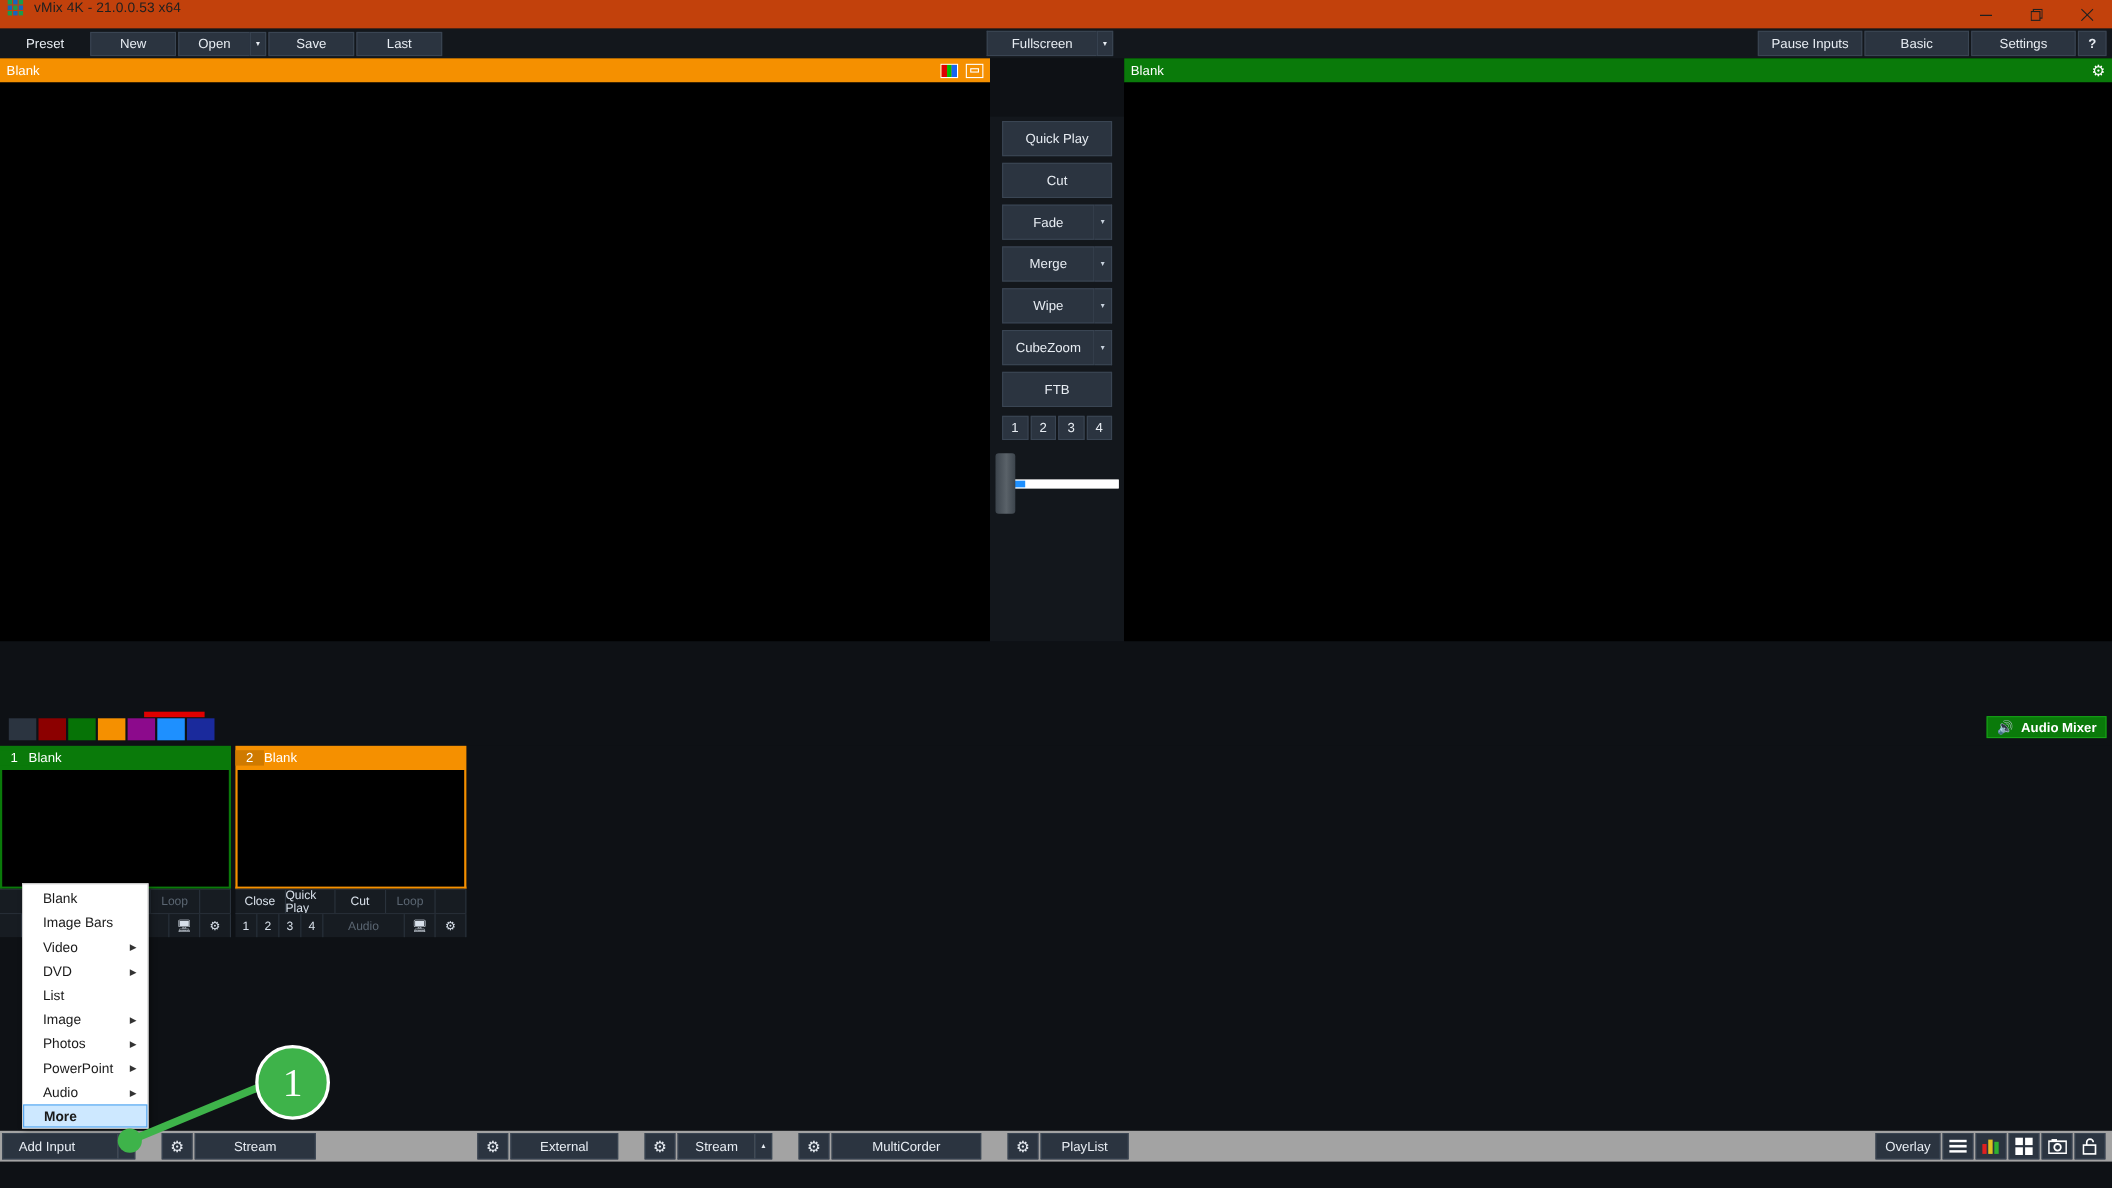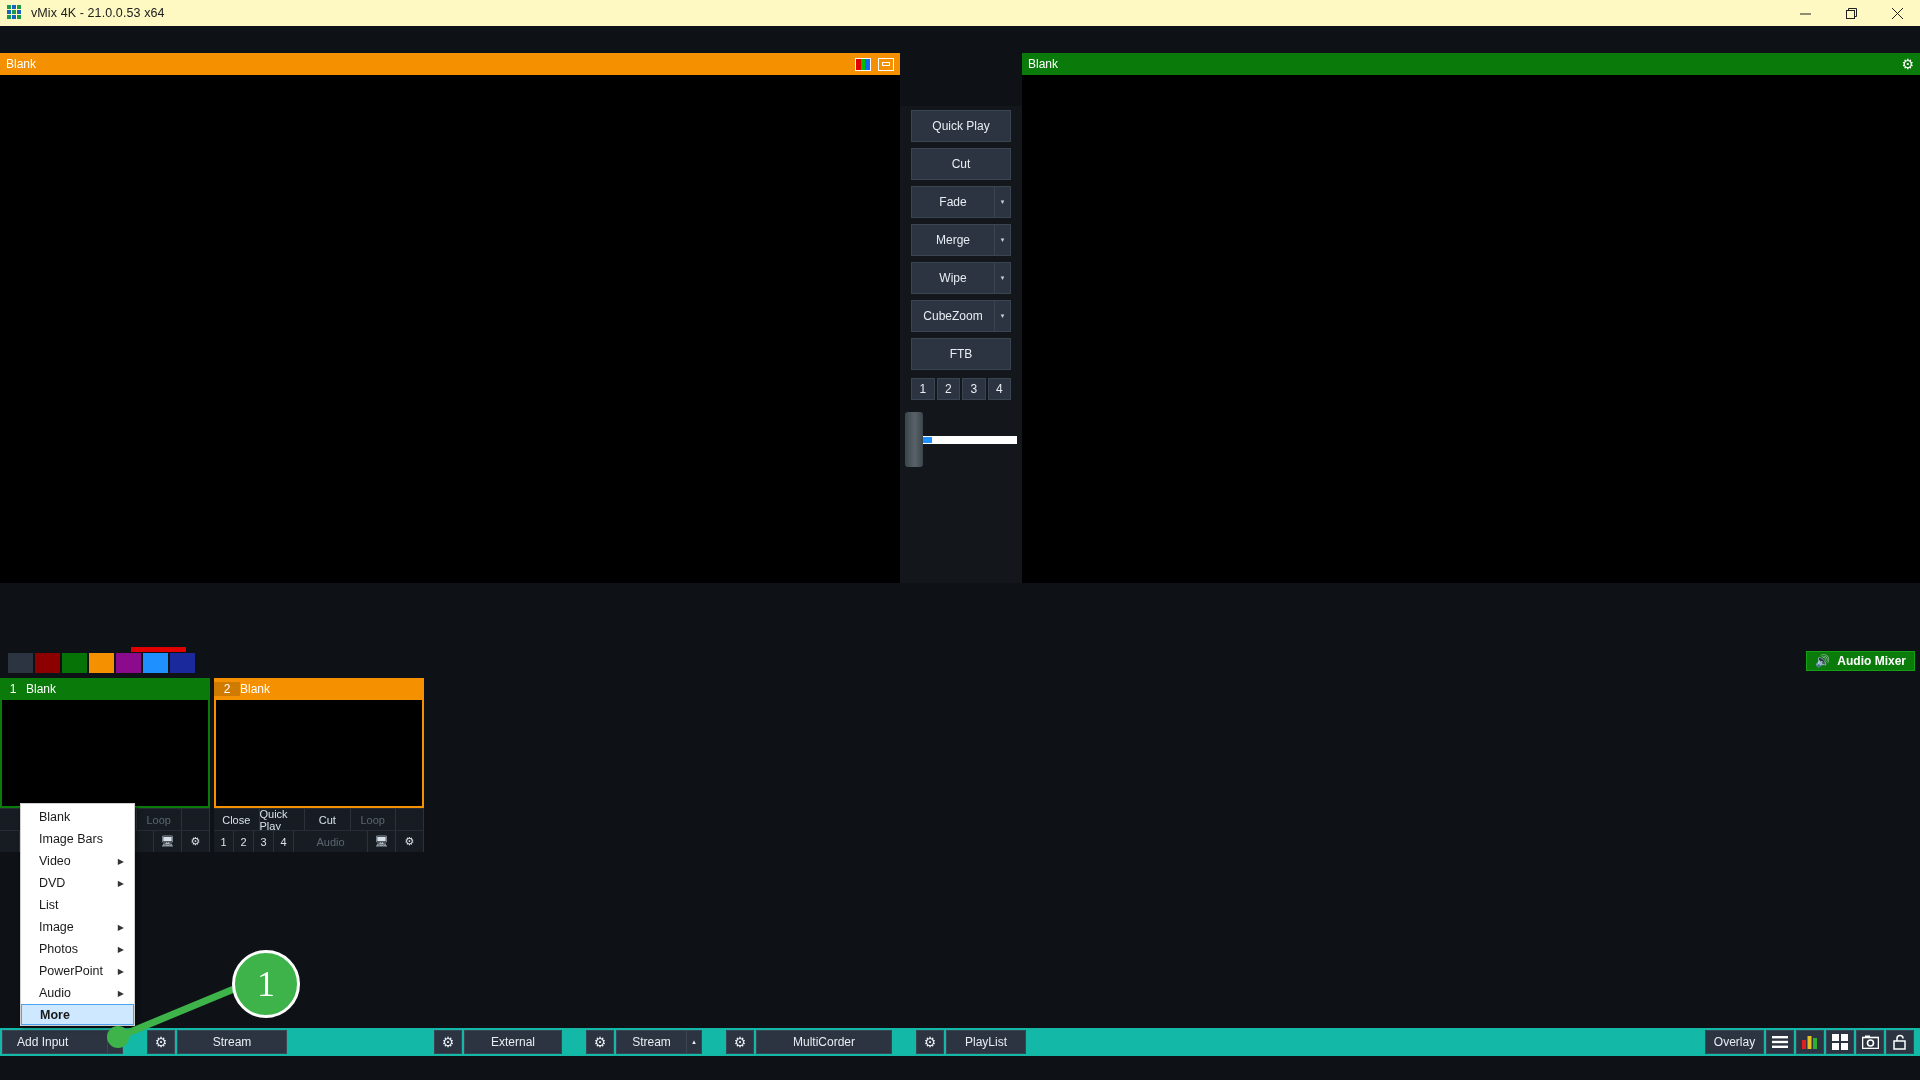--- a/index.html
+++ b/index.html
@@ -8,21 +8,21 @@
     background: #0e1115;
     font-family: "Liberation Sans", sans-serif;
     overflow: hidden;
     -webkit-font-smoothing: antialiased;
   }
   .app { position: relative; width: 1920px; height: 1080px; background: #0e1115; }
 
   
   .titlebar {
     position: absolute; left: 0; top: 0; width: 1920px; height: 26px;
-    background: #fef9c3; display: flex; align-items: center;
+    background: #c2410c; display: flex; align-items: flex-start;
   }
   .tb-icon { width: 16px; height: 16px; margin-left: 7px; margin-right: 8px;
     display: grid; grid-template-columns: repeat(3, 4px); grid-template-rows: repeat(3, 4px); gap: 1px; }
   .tb-icon i { display: block; width: 4px; height: 4px; }
   .tb-title { font-size: 12.5px; color: #202020; letter-spacing: .1px; }
   .tb-controls { margin-left: auto; display: flex; height: 26px; }
   .tb-btn { width: 46px; height: 26px; display: flex; align-items: center; justify-content: center;
     color: #202020; font-size: 13px; line-height: 1; }
   .tb-btn svg { display: block; }
 
@@ -122,21 +122,21 @@
   
   .anno { position: absolute; left: 0; top: 0; width: 1920px; height: 1080px; z-index: 60;
     pointer-events: none; }
   .anno-circle { position: absolute; left: 232px; top: 950px; width: 68px; height: 68px;
     border-radius: 50%; background: #3eb34a; border: 3px solid #fff;
     display: flex; align-items: center; justify-content: center;
     color: #fff; font-size: 36px; font-family: "Liberation Serif", serif; }
 
   
   .bottombar { position: absolute; left: 0; top: 1028px; width: 1920px; height: 28px;
-    background: #14b8a6; display: flex; align-items: center; }
+    background: #a3a3a3; display: flex; align-items: center; }
   .bbtn { height: 24px; background: #2b3440; border: 1px solid #3a4553; color: #e8edf3;
     font-size: 12px; display: flex; align-items: center; justify-content: center;
     padding: 0 10px; margin-right: 2px; white-space: nowrap; }
   .bbtn.ico { padding: 0; width: 28px; font-size: 14px; }
   .bbtn.sm { padding: 0 4px; width: 16px; font-size: 7px; margin-right: 2px; }
   .bgroup { display: flex; align-items: center; }
   .bspace { width: 22px; }
   .bright { position: absolute; right: 4px; display: flex; align-items: center; }
 
   
@@ -179,20 +179,40 @@
       </div>
       <div class="tb-btn">
         <svg width="11" height="11" viewBox="0 0 11 11">
             <line x1="0" y1="0" x2="11" y2="11" stroke="#202020" stroke-width="1"></line>
             <line x1="11" y1="0" x2="0" y2="11" stroke="#202020" stroke-width="1"></line>
           </svg>
       </div>
     </div>
   </div>
 
+  <div class="toolbar">
+    <div class="left">
+      <div class="tbtn flat" style="width:78px">Preset</div>
+      <div class="tbtn" style="width:78px">New</div>
+      <div class="tbtn split" style="width:65px">Open</div>
+      <div class="tbtn arrow">▾</div>
+      <div class="tbtn" style="width:78px">Save</div>
+      <div class="tbtn" style="width:78px">Last</div>
+    </div>
+    <div class="center">
+      <div class="tbtn split" style="width:100px;height:23px">Fullscreen</div>
+      <div class="tbtn arrow" style="height:23px">▾</div>
+    </div>
+    <div class="right">
+      <div class="tbtn" style="width:95px;height:23px">Pause Inputs</div>
+      <div class="tbtn" style="width:95px;height:23px">Basic</div>
+      <div class="tbtn" style="width:95px;height:23px">Settings</div>
+      <div class="tbtn" style="width:26px;height:23px;font-weight:bold">?</div>
+    </div>
+  </div>
 
   <div class="stage">
 
     <div class="pv">
       <div class="vhead orange">
         <span>Blank</span>
         <span class="icons">
           <span class="bars-ico">
             <i style="background:#e00000"></i>
               <i style="background:#00c000"></i>

